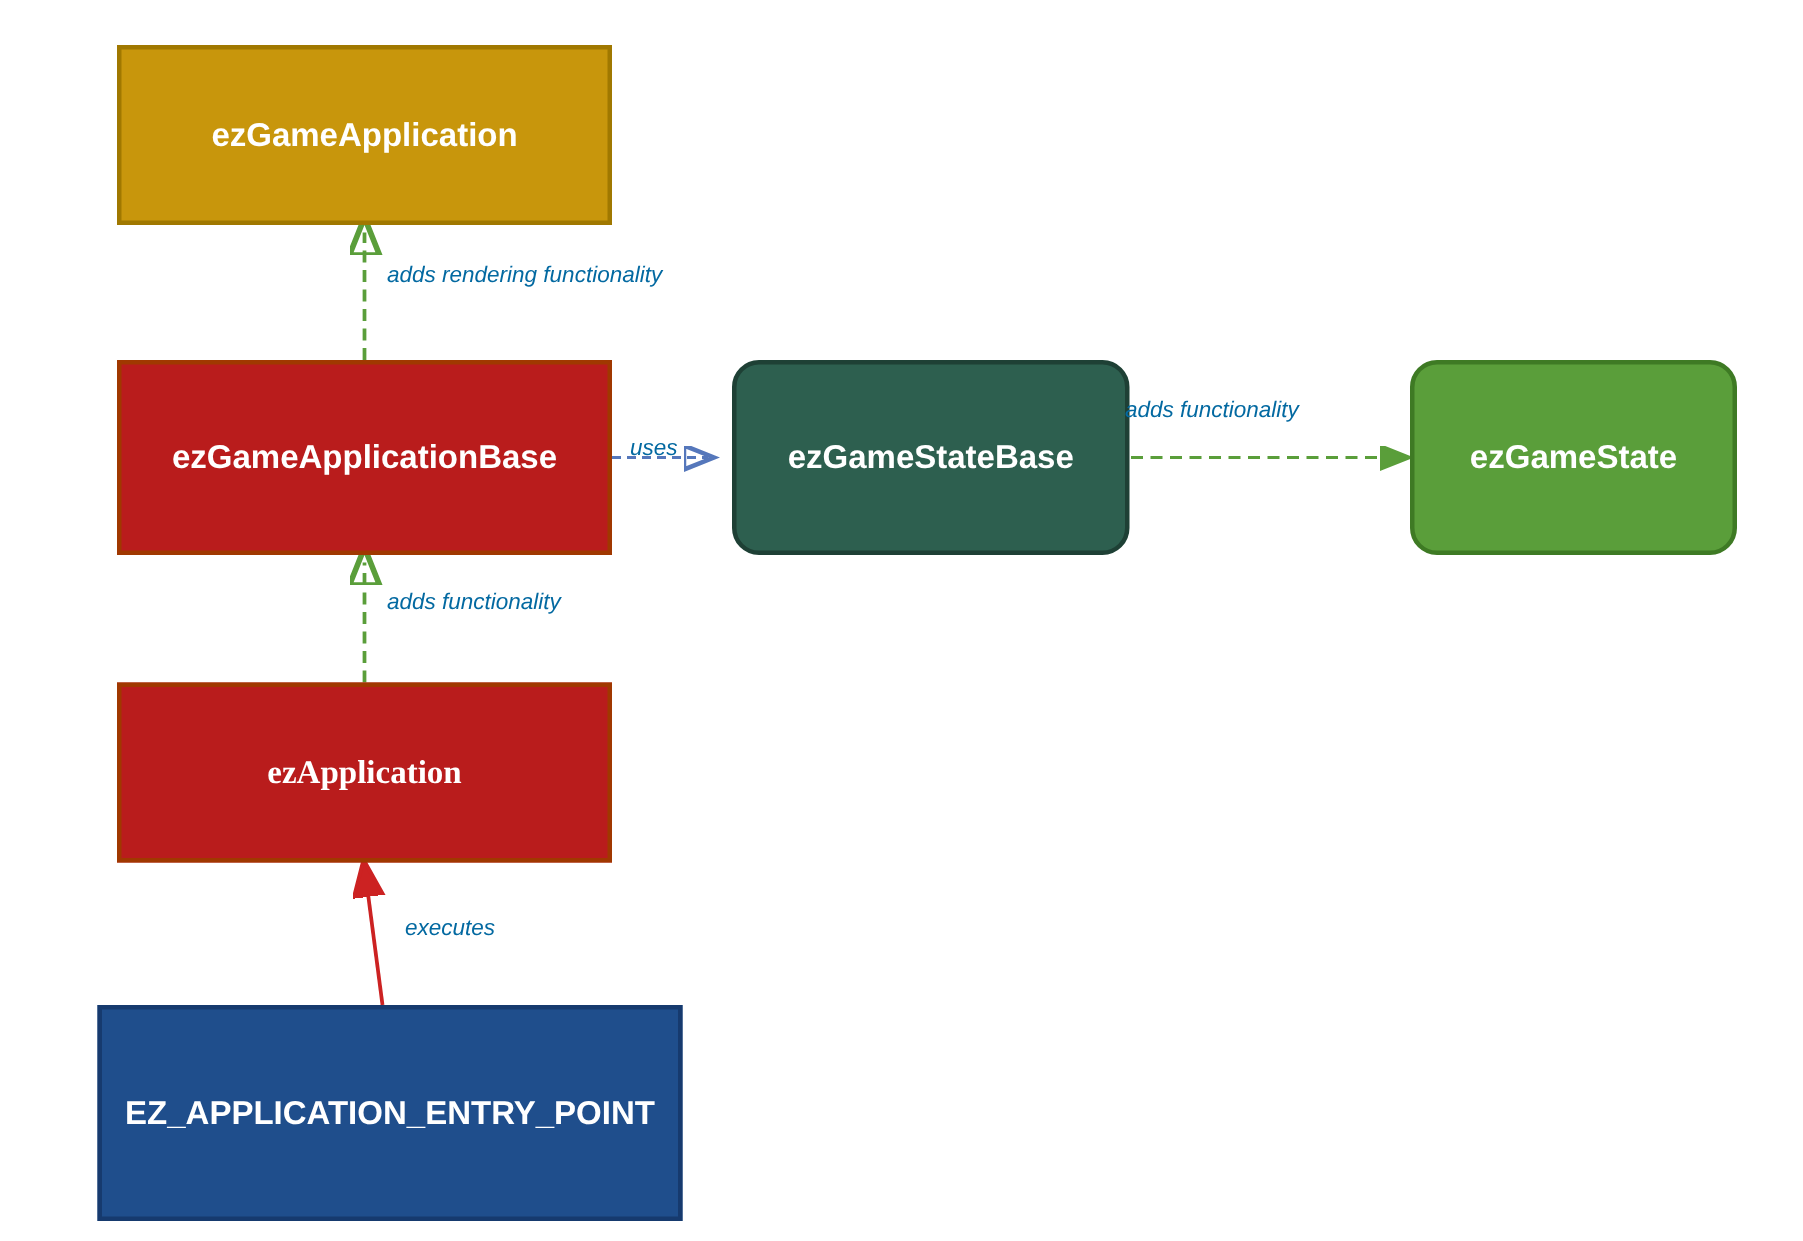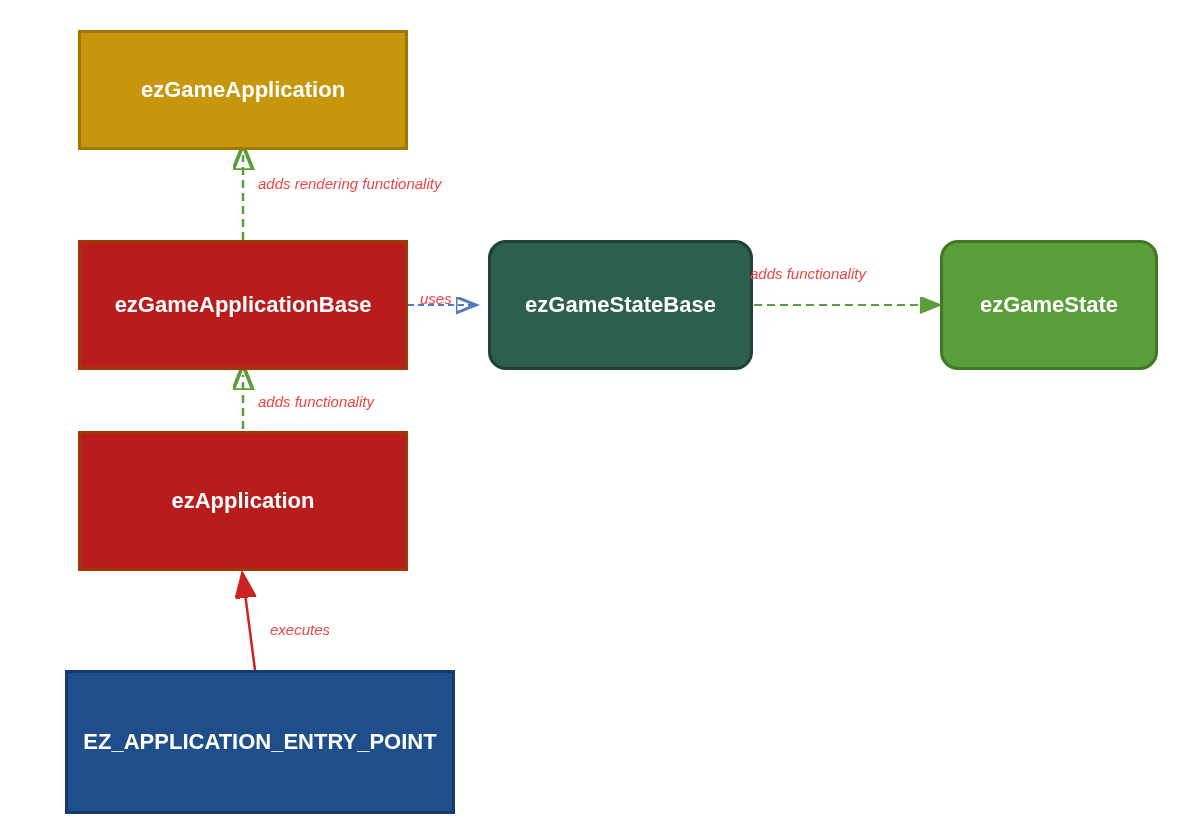--- a/index.html
+++ b/index.html
@@ -53,21 +53,21 @@
     }
 
     .node-blue {
       background-color: #1f4e8c;
       border: 3px solid #163a6e;
     }
 
     .edge-label {
       position: absolute;
       font-size: 15px;
-      color: #ef4444;
+      color: #0369a1;
       font-style: italic;
     }
 
     svg.arrows {
       position: absolute;
       top: 0; left: 0;
       width: 1202px;
       height: 827px;
       pointer-events: none;
     }
@@ -117,21 +117,21 @@
   </div>
 
   <div class="node node-dark-green" style="left:488px; top:240px; width:265px; height:130px;">
     <span>ezGameStateBase</span>
   </div>
 
   <div class="node node-light-green" style="left:940px; top:240px; width:218px; height:130px;">
     <span>ezGameState</span>
   </div>
 
-  <div class="node node-orange" style="left:78px; top:431px; width:330px; height:140px;">
+  <div class="node node-orange" style="left:78px; top:455px; width:330px; height:120px;font-family:Liberation Serif, serif;">
     <span>ezApplication</span>
   </div>
 
   <div class="node node-blue" style="left:65px; top:670px; width:390px; height:144px;">
     <span>EZ_APPLICATION_ENTRY_POINT</span>
   </div>
 
   <div class="edge-label" style="left:258px; top:175px;">
     <span>adds rendering functionality</span>
   </div>
@@ -141,17 +141,17 @@
   </div>
 
   <div class="edge-label" style="left:420px; top:290px;">
     <span>uses</span>
   </div>
 
   <div class="edge-label" style="left:750px; top:265px;">
     <span>adds functionality</span>
   </div>
 
-  <div class="edge-label" style="left:270px; top:610px;margin-top:11px;">
+  <div class="edge-label" style="left:270px; top:610px;">
     <span>executes</span>
   </div>
 
 </div>
 
 </body></html>

